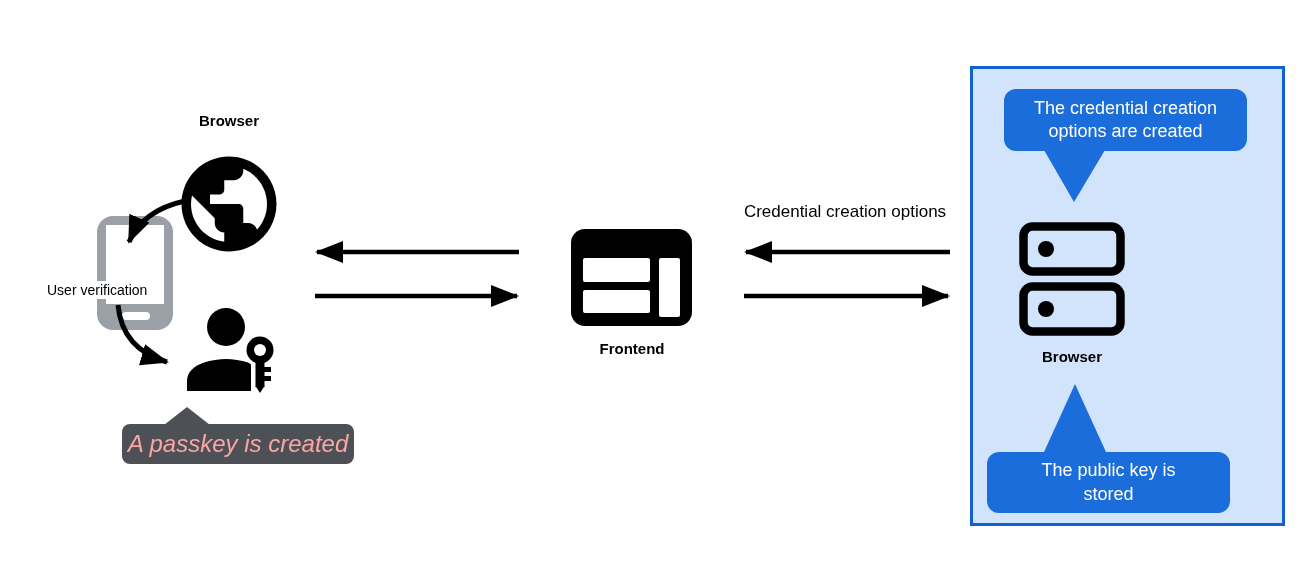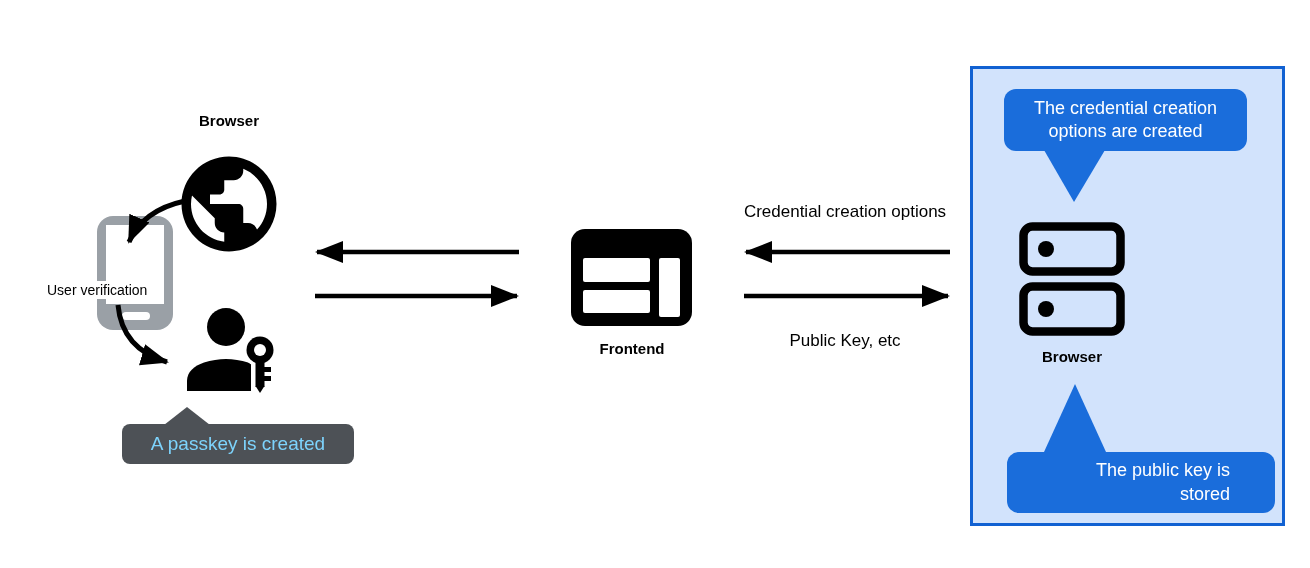--- a/index.html
+++ b/index.html
@@ -24,23 +24,24 @@
   .panel{
     box-sizing:border-box;background:var(--panel-fill);
     border:3px solid var(--panel-border);
   }
   .callout-blue{
     background:var(--accent-blue);color:#fff;border-radius:12px;
     display:flex;align-items:center;justify-content:center;
     text-align:center;font-size:18px;line-height:1.3;box-sizing:border-box;
   }
   .callout-dark{
-    background:var(--dark-gray);color:#7dd3fc;border-radius:8px;
+    background:var(--dark-gray);color:#fca5a5;border-radius:8px;
     display:flex;align-items:center;justify-content:center;
-    font-size:19px;
+    font-size:24px;
+    font-style:italic;
   }
   .tri{width:0;height:0;}
   .tri-down{border-left:30px solid transparent;border-right:31px solid transparent;border-top:52px solid var(--accent-blue);}
   .tri-up-big{border-left:31px solid transparent;border-right:31px solid transparent;border-bottom:68px solid var(--accent-blue);}
   .tri-up-dark{border-left:23px solid transparent;border-right:23px solid transparent;border-bottom:18px solid var(--dark-gray);}
   svg{display:block;}
   .overlay{pointer-events:none;}
 </style>
 </head>
 <body>
@@ -54,21 +55,21 @@
 
   <svg class="abs" style="left:1012px;top:222px;" width="106" height="114" viewBox="0 0 106 114">
     <rect x="4.5" y="4.5" width="97" height="45" rx="9" fill="none" stroke="#000" stroke-width="8.5"></rect>
     <circle cx="27" cy="27" r="8" fill="#000"></circle>
     <rect x="4.5" y="64.5" width="97" height="45" rx="9" fill="none" stroke="#000" stroke-width="8.5"></rect>
     <circle cx="27" cy="87" r="8" fill="#000"></circle>
   </svg>
   <div class="abs lbl-bold tc" style="left:1000px;top:349px;width:130px;">Browser</div>
 
   <div class="abs tri tri-up-big" style="left:1037px;top:384px;"></div>
-  <div class="abs callout-blue" style="left:1000px;top:452px;width:268px;height:61px;padding:0 45px;text-align:right;">The public key is stored</div>
+  <div class="abs callout-blue" style="left:980px;top:452px;width:243px;height:61px;padding:0 45px;">The public key is stored</div>
 
   <div class="abs lbl-bold tc" style="left:152px;top:113px;width:140px;">Browser</div>
 
   <svg class="abs" style="left:165px;top:147px;" width="114" height="114" viewBox="0 0 24 24">
     <path fill="#000" fill-rule="evenodd" d="M12 2C6.48 2 2 6.48 2 12s4.48 10 10 10 10-4.48 10-10S17.52 2 12 2zm-1 17.93c-3.95-.49-7-3.85-7-7.93 0-.62.08-1.21.21-1.79L9 15v1c0 1.1.9 2 2 2v1.93zm6.9-2.54c-.26-.81-1-1.39-1.9-1.39h-1v-3c0-.55-.45-1-1-1H8v-2h2c.55 0 1-.45 1-1V7h2c1.1 0 2-.9 2-2v-.41c2.93 1.19 5 4.06 5 7.41 0 2.08-.8 3.97-2.1 5.39z"></path>
   </svg>
 
   <svg class="abs" style="left:90px;top:216px;" width="76" height="114" viewBox="0 0 76 114">
     <rect x="0" y="0" width="76" height="114" rx="16" style="fill:var(--phone-gray)"></rect>
     <rect x="9" y="9" width="58" height="79" fill="#fff"></rect>
@@ -98,21 +99,20 @@
 
   <svg class="abs" style="left:564px;top:229px;" width="121" height="97" viewBox="0 0 121 97">
     <rect x="0" y="0" width="121" height="97" rx="14" fill="#000"></rect>
     <rect x="12" y="29" width="67" height="24" rx="2" fill="#fff"></rect>
     <rect x="12" y="61" width="67" height="23" rx="2" fill="#fff"></rect>
     <rect x="88" y="29" width="21" height="59" rx="2" fill="#fff"></rect>
   </svg>
   <div class="abs lbl-bold tc" style="left:560px;top:341px;width:130px;">Frontend</div>
 
   <div class="abs lbl tc" style="left:718px;top:202px;width:240px;">Credential creation options</div>
-  <div class="abs lbl tc" style="left:728px;top:331px;width:220px;">Public Key, etc</div>
 
   <svg class="abs overlay" style="left:0;top:0;" width="1310" height="568" viewBox="0 0 1310 568">
     <defs>
       <marker id="ah" markerUnits="userSpaceOnUse" markerWidth="28" markerHeight="22" refX="26" refY="11" orient="auto">
         <path d="M0 0 L28 11 L0 22 Z" fill="#000"></path>
       </marker>
     </defs>
 
     <path d="M512 252 L310 252" stroke="#000" stroke-width="4.5" fill="none" marker-end="url(#ah)"></path>
 

